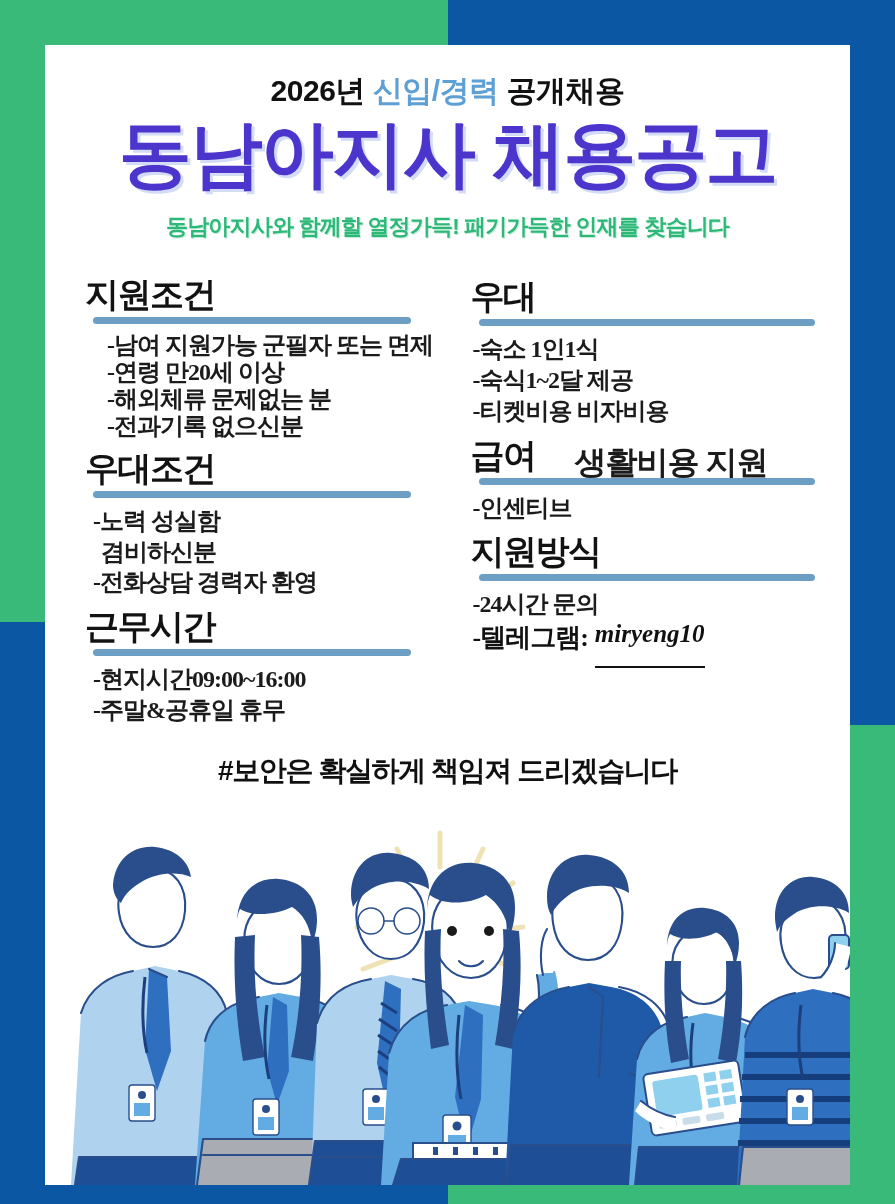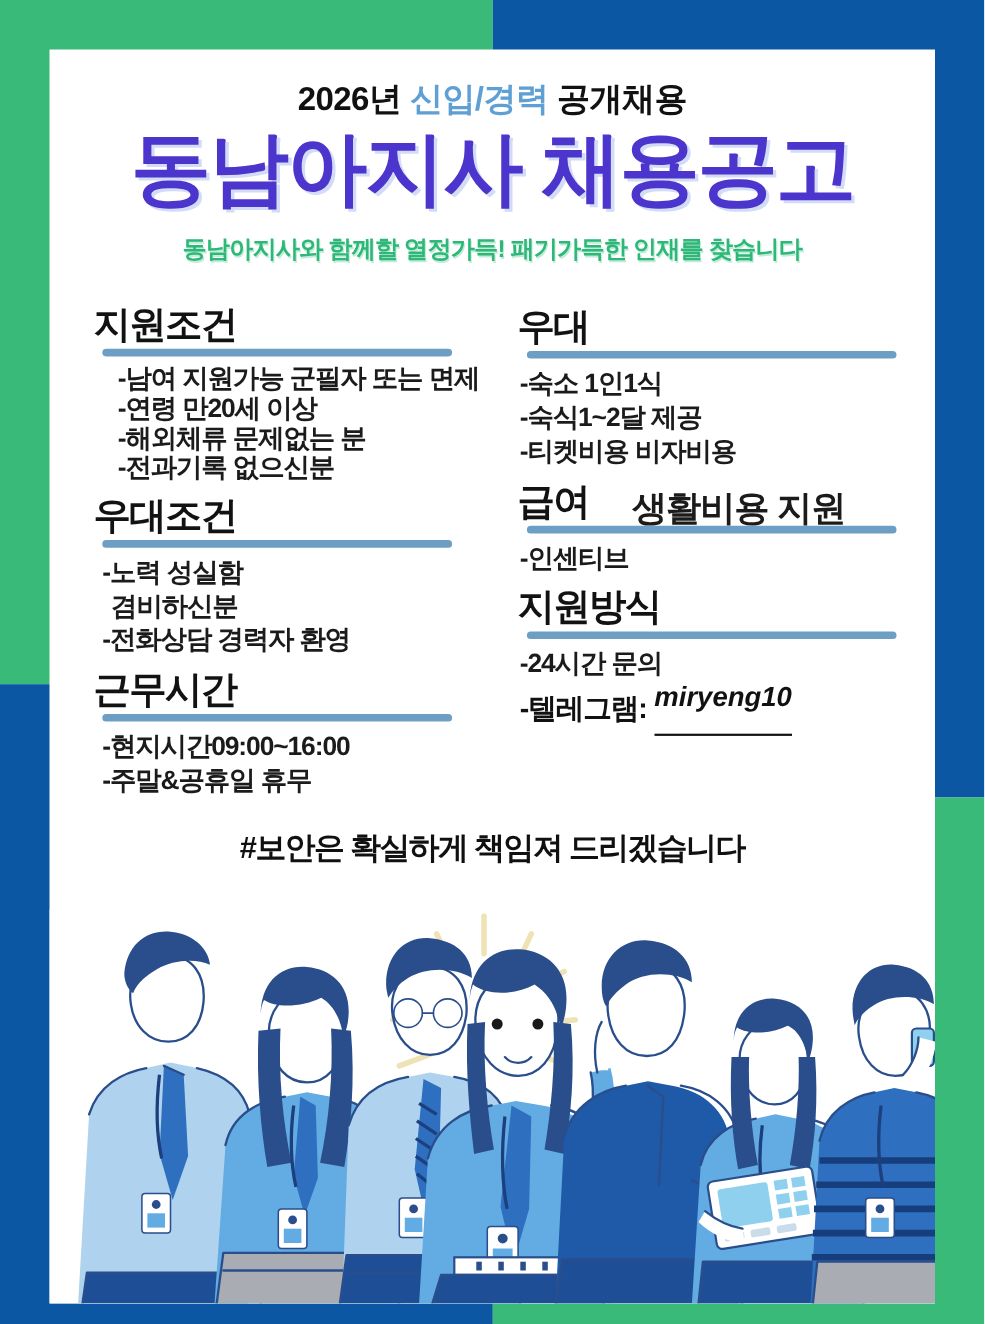--- a/index.html
+++ b/index.html
@@ -74,21 +74,21 @@
   }
 
   
   .columns {
     position: relative;
     margin-top: 34px;
     display: flex;
     padding: 0 12px 0 40px;
     gap: 18px;
   }
-  .col { width: 368px; position: relative; }
+  .col { width: 368px; position: relative; font-family: Liberation Serif, serif; }
   .col-right { padding-top: 2px; }
 
   .section { position: relative; }
   .section + .section { margin-top: 10px; }
 
   .sec-head {
     font-size: 34px;
     font-weight: 900;
     letter-spacing: -1.5px;
     color: #121212;
@@ -126,21 +126,21 @@
     left: 104px;
     top: 4px;
     font-size: 32px;
     font-weight: 700;
     letter-spacing: -1px;
     color: #1b1b1b;
     white-space: nowrap;
     z-index: 1;
   }
 
-  .contact-line { display: flex; align-items: center; white-space: nowrap; }
+  .contact-line { display: flex; align-items: flex-start; white-space: nowrap; }
   .contact-label {
     font-size: 26px;
     font-weight: 800;
     letter-spacing: -1px;
     color: #111111;
   }
   .contact-handle {
     font-size: 25px;
     font-weight: 700;
     font-style: italic;

